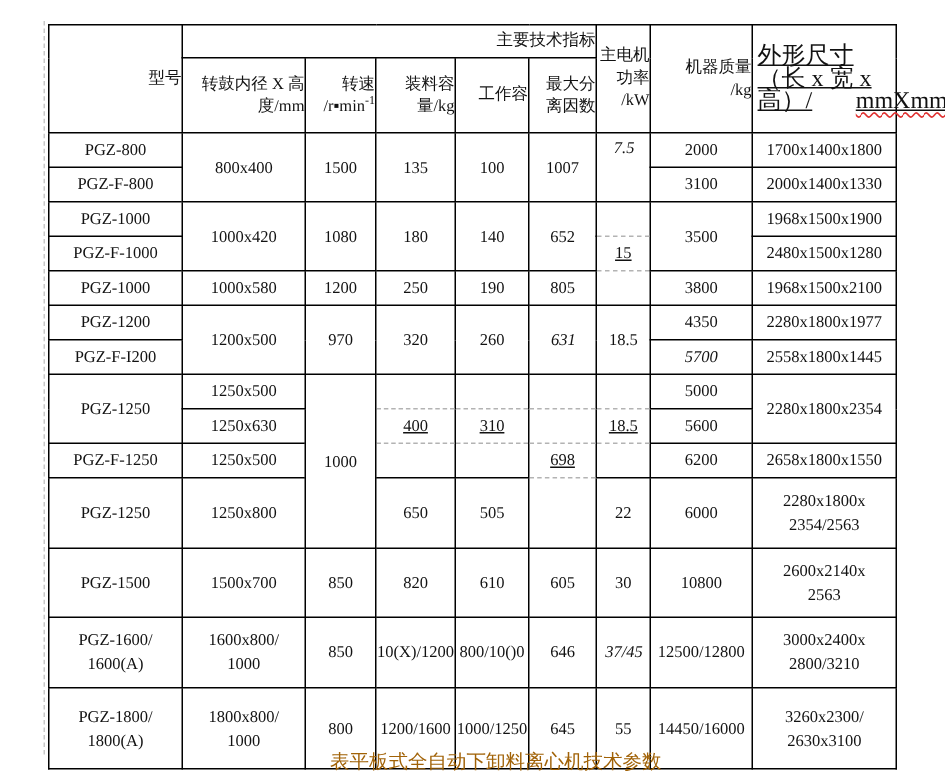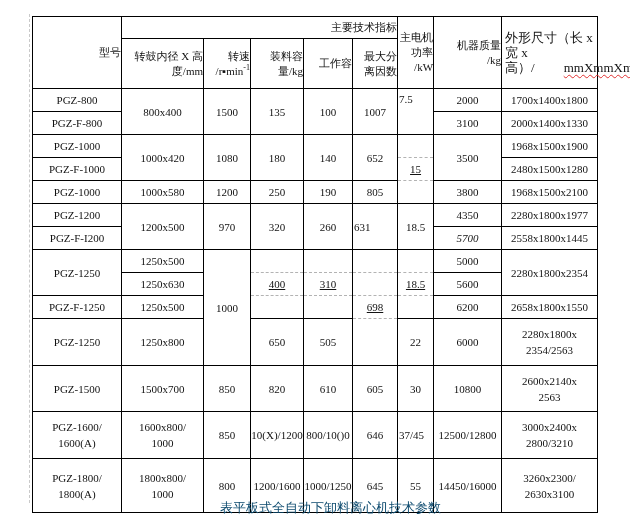--- a/index.html
+++ b/index.html
@@ -21,37 +21,37 @@
   }
   .spec th, .spec td {
     border:1px solid #000;
     font-weight:normal;
     text-align:center; vertical-align:middle;
     font-size:11px; line-height:16px;
     padding:0;
     white-space:pre-line;
   }
   .spec th { font-size:11px; line-height:15px;text-align:right; }
-  .spec th.thL { text-align:left; padding-left:3px; font-size:13px; }
+  .spec th.thL { text-align:left; padding-left:3px; font-size:16px;text-decoration:underline; }
   .spec td { font-size:11px; }
-  td.alL { text-align:left; padding-left:1px; }
+  td.alL { text-align:center; padding-left:1px;font-style:italic; }
   td.vaT { vertical-align:top; line-height:14px; padding-top:3px; }
   td.ital { font-style:italic; }
   td.dashT { border-top:1px dashed #b3b3b3; }
   td.dashB { border-bottom:1px dashed #b3b3b3;text-decoration:underline; }
   sup { font-size:8px; line-height:0; }
   .wavy {
     text-decoration:underline;
     text-decoration-style:wavy;
     text-decoration-thickness:1px;
     text-underline-offset:2px;
   }
   .caption {
     position:absolute; left:48px; top:499px; width:565px;
-    text-align:center; font-size:13px; color:#0c4a6e;
+    text-align:center; font-size:13px; color:#a16207;
     font-family:"Liberation Serif","DejaVu Serif",serif;
     white-space:nowrap;
   }
 </style>
 </head>
 <body>
 
 <div class="margin-line"></div>
 
 <table class="spec">

